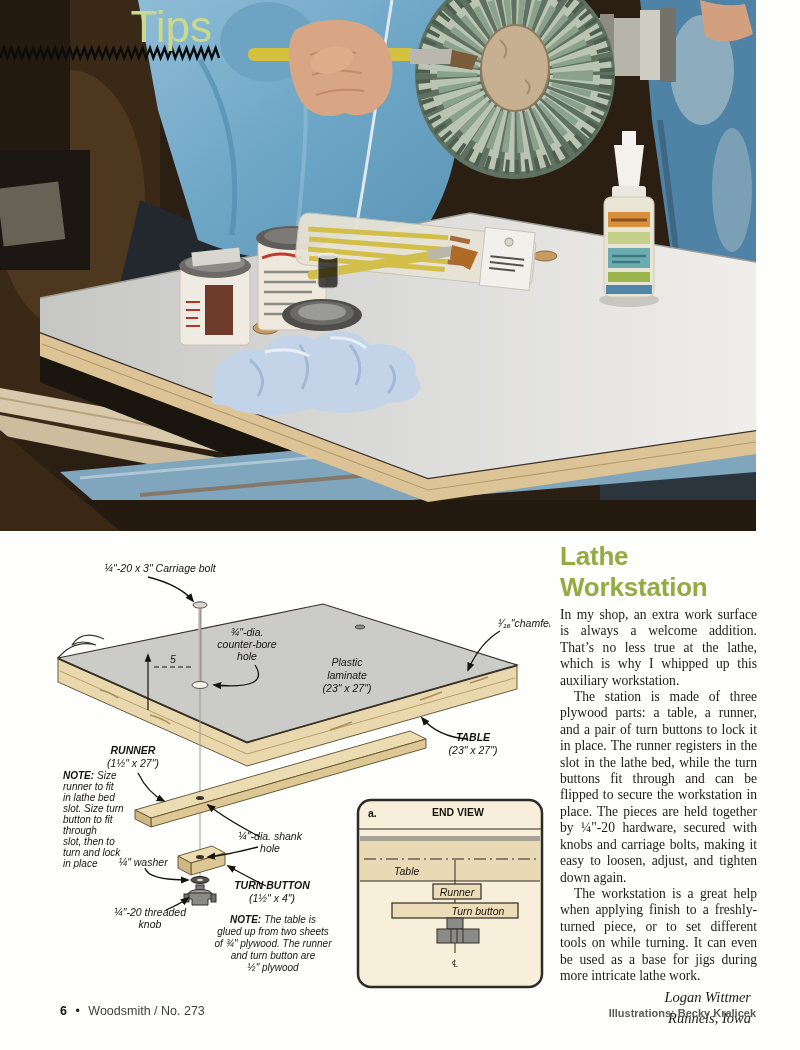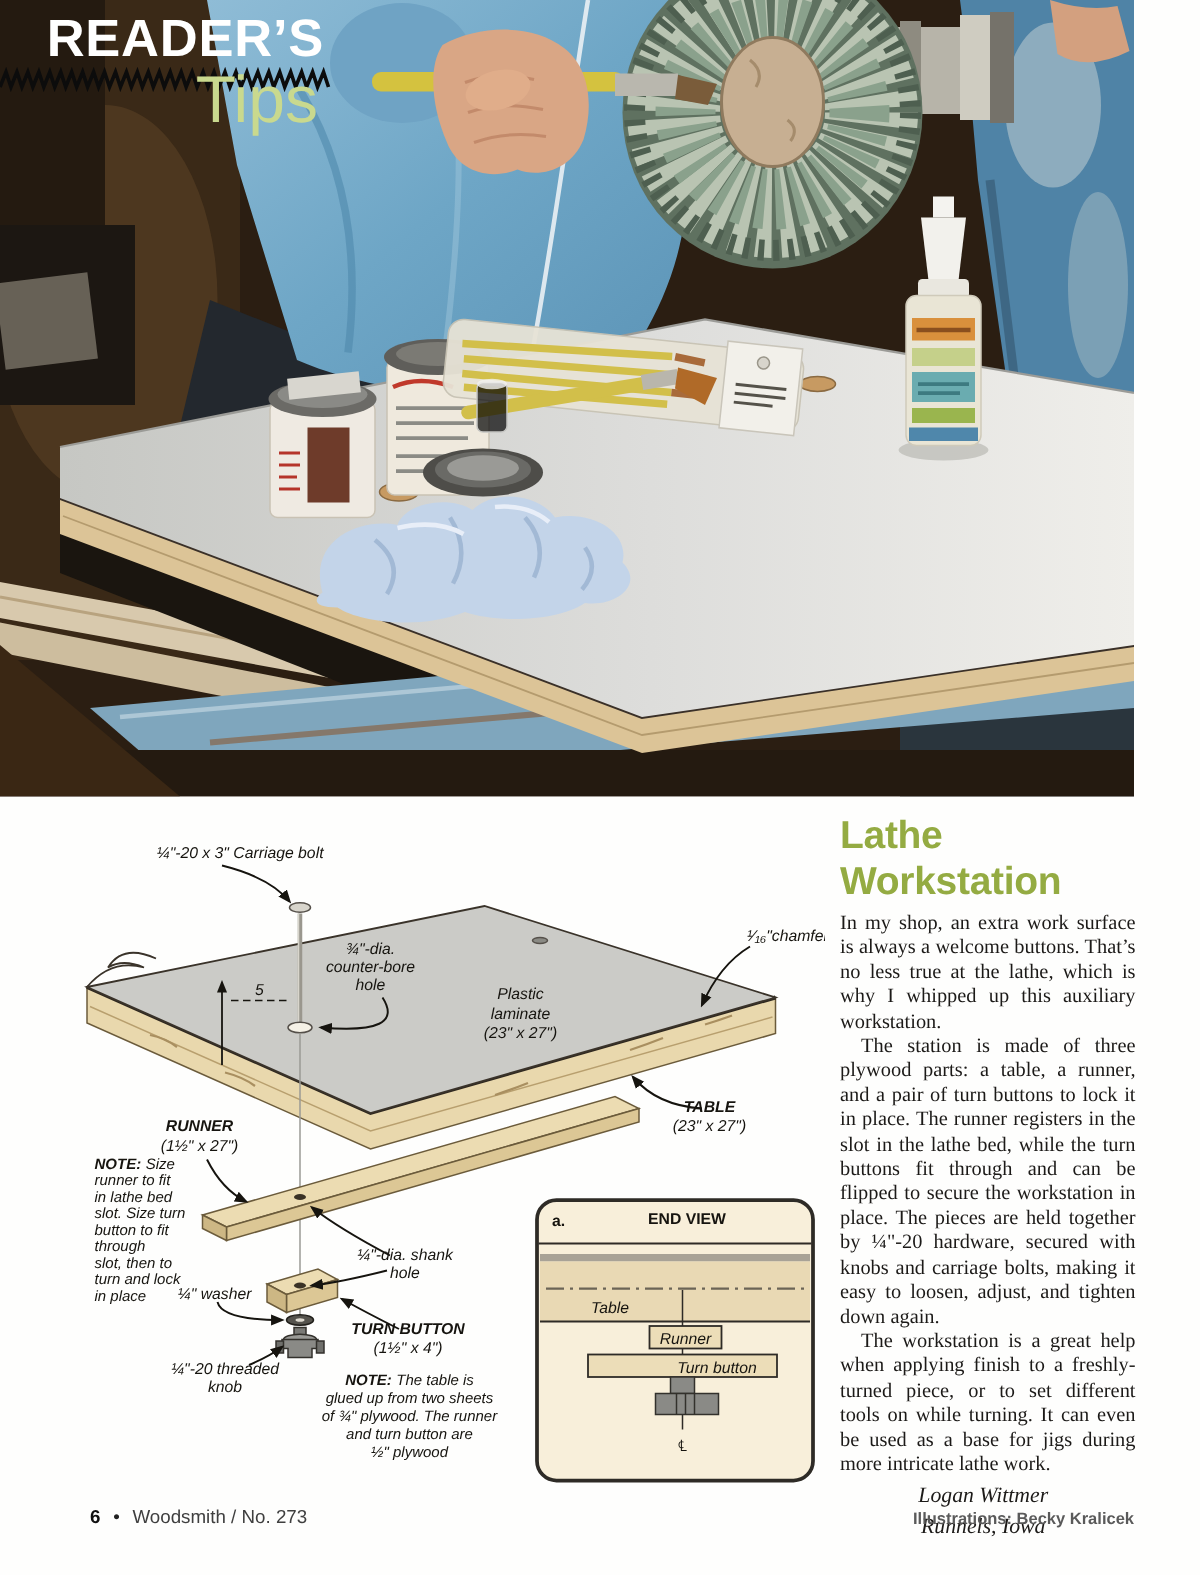--- a/index.html
+++ b/index.html
@@ -12,21 +12,21 @@
   .m2{font-family:"Liberation Sans",sans-serif;font-size:44px;color:#c9d98e;line-height:34px;
       padding-right:8px;margin-top:4px;}
   .diagram{position:absolute;left:30px;top:555px;width:520px;height:440px;}
   .article{position:absolute;left:560px;top:541px;width:197px;}
   .article h2{margin:0 0 4px 0;font-size:26px;font-weight:bold;color:#94ab42;letter-spacing:-.2px;
       font-family:"Liberation Sans",sans-serif;}
   .article p{margin:0;font-family:"Liberation Serif",serif;font-size:13.6px;line-height:16.4px;
       color:#1c1a18;text-align:justify;}
   .article p.ind{text-indent:14px;}
   .sig{font-family:"Liberation Serif",serif;font-style:italic;font-size:14.5px;line-height:21px;
-      color:#1c1a18;text-align:center;padding-right:6px;}
+      color:#1c1a18;text-align:right;padding-right:6px;}
   .sig.first{margin-top:3px;}
   .footer-left{position:absolute;left:48px;top:1004px;font-size:12.5px;color:#3f3f3f;margin-left:12px;}
   .footer-left .pg{font-weight:bold;color:#111;}
   .footer-left .bl{margin:0 5px;color:#222;}
   .footer-right{position:absolute;right:44px;top:1007px;font-size:11px;color:#5a5a5a;font-weight:bold;}
   
   .dl{font-family:"Liberation Sans",sans-serif;font-style:italic;font-size:10.5px;fill:#16140f;}
   .n{font-size:10px;}
   .b{font-weight:bold;}
   .c{text-anchor:middle;}
@@ -185,21 +185,20 @@
     <rect x="608" y="248" width="42" height="20" fill="#6aacb0"></rect>
     <path d="M612,256 h34 M612,262 h28" stroke="#3d7a80" stroke-width="2.5"></path>
     <rect x="608" y="272" width="42" height="10" fill="#9ab54e"></rect>
     <rect x="606" y="285" width="46" height="9" fill="#4f87ab"></rect>
   </g>
 
   <path d="M0,58 l4,-10 3.3,10 4,-10 3.3,10 4,-10 3.3,10 4,-10 3.3,10 4,-10 3.3,10 4,-10 3.3,10 4,-10 3.3,10 4,-10 3.3,10 4,-10 3.3,10 4,-10 3.3,10 4,-10 3.3,10 4,-10 3.3,10 4,-10 3.3,10 4,-10 3.3,10 4,-10 3.3,10 4,-10 3.3,10 4,-10 3.3,10 4,-10 3.3,10 4,-10 3.3,10 4,-10 3.3,10 4,-10 3.3,10 4,-10 3.3,10 4,-10 3.3,10 4,-10 3.3,10 4,-10 3.3,10 4,-10 3.3,10 4,-10 3.3,10 4,-10 3.3,10 4,-10 3.3,10 4,-10 3.3,10" fill="none" stroke="#0c0c0c" stroke-width="2.4"></path>
 </svg>
 
 <div class="masthead">
-  <div class="m1">READER’S</div>
   <div class="m2">Tips</div>
 </div>
 </div>
 
 <svg class="diagram" viewBox="0 0 520 440">
   <defs>
     <marker id="ah" viewBox="0 0 10 10" refX="8" refY="5" markerWidth="7" markerHeight="7" orient="auto-start-reverse">
       <path d="M0,1 L10,5 L0,9 Z" fill="#16140f"></path>
     </marker>
   </defs>
@@ -324,21 +323,21 @@
     <text class="dl c" x="448" y="360" font-size="11.5">Turn button</text>
     <rect x="417" y="363" width="16" height="11" fill="#8a8a86" stroke="#33312c"></rect>
     <rect x="407" y="374" width="42" height="14" fill="#8a8a86" stroke="#33312c"></rect>
     <path d="M421,374 v14 M427,374 v14 M433,374 v14" stroke="#33312c" stroke-width="1"></path>
     <text class="dl up c" x="425" y="412" font-size="12">℄</text>
   </g>
 </svg>
 
 <div class="article">
   <h2>Lathe Workstation</h2>
-  <p>In my shop, an extra work surface is always a welcome buttons. That’s no less true at the lathe, which is why I whipped up this auxiliary workstation.</p>
+  <p>In my shop, an extra work surface is always a welcome addition. That’s no less true at the lathe, which is why I whipped up this auxiliary workstation.</p>
   <p class="ind">The station is made of three plywood parts: a table, a runner, and a pair of turn buttons to lock it in place. The runner registers in the slot in the lathe bed, while the turn buttons fit through and can be flipped to secure the workstation in place. The pieces are held together by ¼"-20 hardware, secured with knobs and carriage bolts, making it easy to loosen, adjust, and tighten down again.</p>
   <p class="ind">The workstation is a great help when applying finish to a freshly-turned piece, or to set different tools on while turning. It can even be used as a base for jigs during more intricate lathe work.</p>
   <div class="sig first">Logan Wittmer</div>
   <div class="sig">Runnels, Iowa</div>
 </div>
 
 <div class="footer-left">
   <span class="pg">6</span>
   <span class="bl">•</span>
   <span>Woodsmith / No. 273</span>

